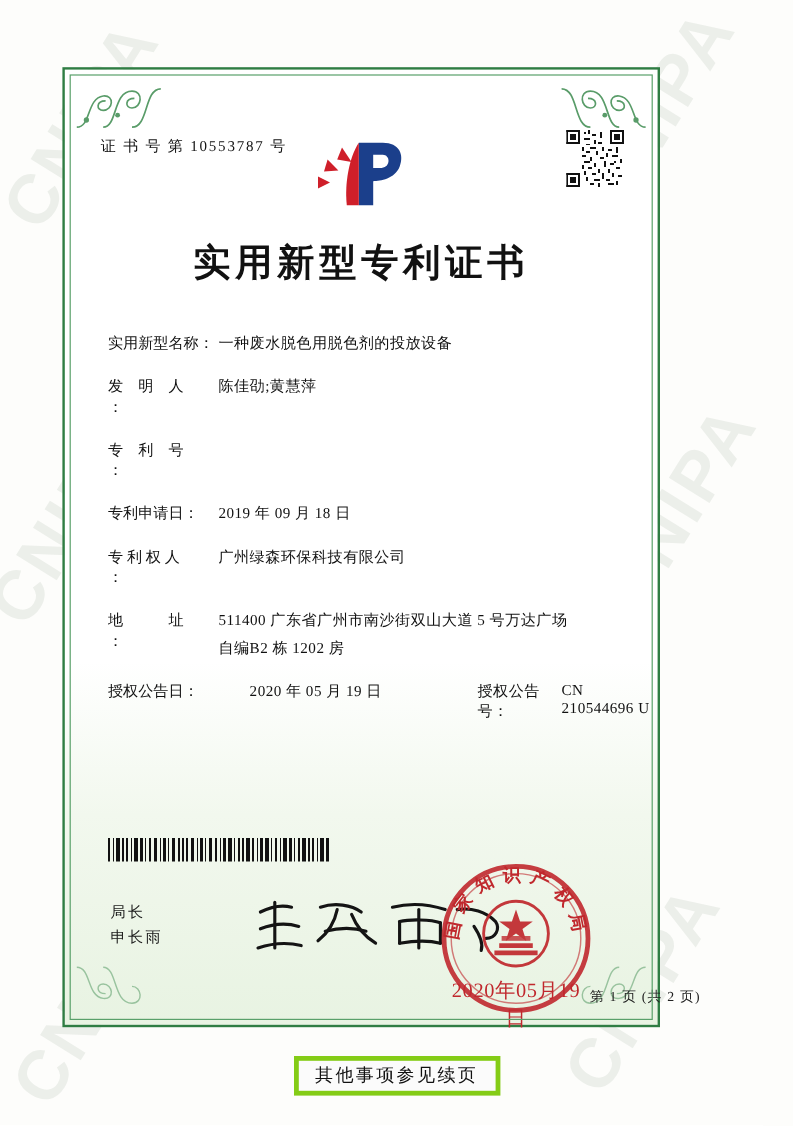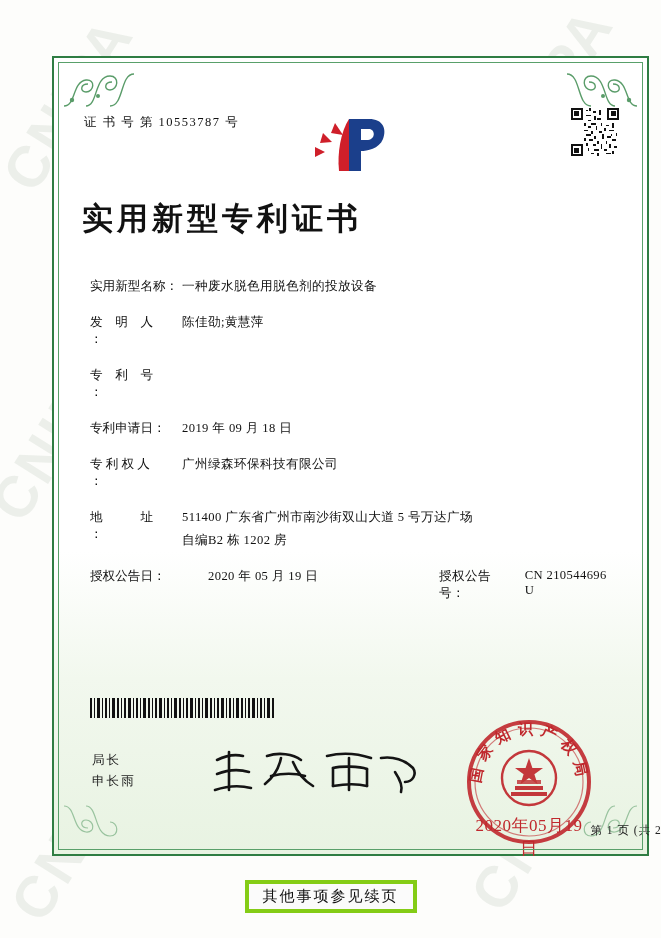--- a/index.html
+++ b/index.html
@@ -36,21 +36,21 @@
     letter-spacing: 3px;
     transform: rotate(-58deg);
     white-space: nowrap;
   }
 
   
   .cert {
     position: absolute;
     left: 52px;
     top: 56px;
-    width: 597px;
+    width: 498px;
     height: 800px;
     border: 2px solid #2f7d43;
     box-sizing: border-box;
     background: linear-gradient(180deg,#ffffff 0%,#ffffff 62%,#f2f8ee 78%,#e8f3e2 100%);
   }
   .cert:after {
     content: "";
     position: absolute;
     left: 4px; top: 4px; right: 4px; bottom: 4px;
     border: 1px solid #59a06a;
@@ -90,27 +90,26 @@
     top: 55px;
     transform: translateX(-50%);
     width: 120px;
     height: 62px;
   }
   .title {
     position: absolute;
     top: 140px;
     left: 0;
     width: 100%;
-    text-align: left;
+    text-align: center;
     font-size: 31px;
     font-weight: bold;
     letter-spacing: 4px;
     color: #111;
     font-family: "DejaVu Serif", "Liberation Serif", serif;
-    margin-left: 28px;
   }
 
   
   .fields {
     position: absolute;
     left: 36px;
     top: 220px;
     right: 30px;
     font-size: 12.6px;
     color: #111;

